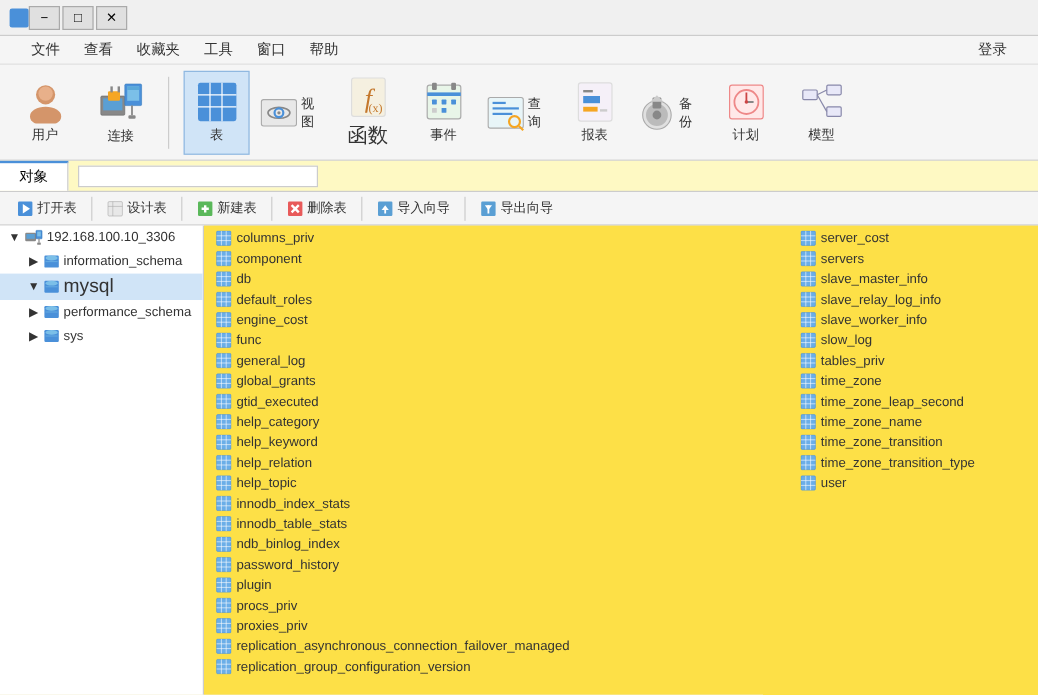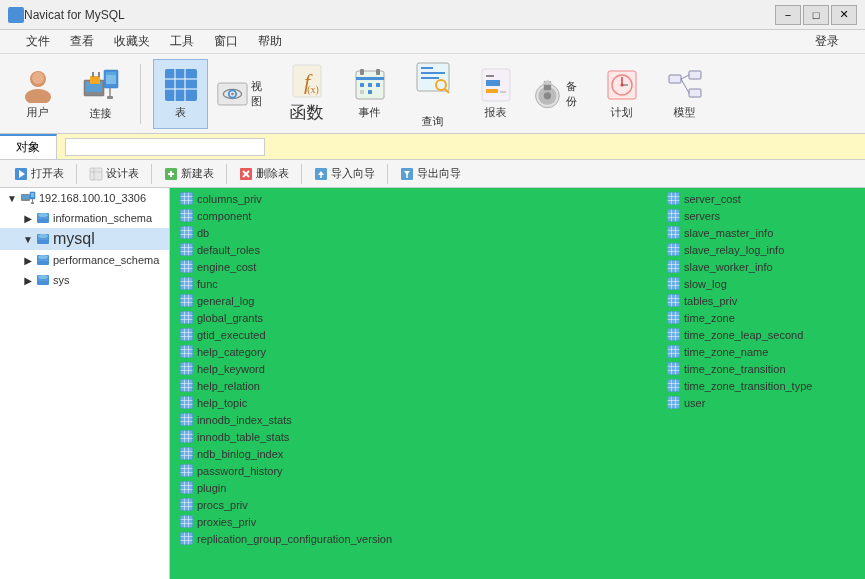--- a/index.html
+++ b/index.html
@@ -46,21 +46,20 @@
     ::-webkit-scrollbar-track { background: #f0f0f0; }
     ::-webkit-scrollbar-thumb { background: #b0b0b0; border: 1px solid #888; }
     
     .title-bar-icon-img { width: 16px; height: 16px; background: #4a90d9; border-radius: 2px; display: inline-block; }
   </style>
 </head>
 <body>
 
 <div class="title-bar">
   <div class="title-bar-icon-img"></div>
-  <span class="title-bar-text">Navicat for MySQL</span>
   <div class="title-bar-controls">
     <div class="title-bar-btn">−</div>
     <div class="title-bar-btn">□</div>
     <div class="title-bar-btn">✕</div>
   </div>
 </div>
 
 <div class="menu-bar">
   <div class="menu-item">文件</div>
   <div class="menu-item">查看</div>
@@ -136,21 +135,21 @@
       <rect x="4" y="10" width="28" height="3" fill="#4a90d9"></rect>
       <rect x="8" y="16" width="4" height="4" rx="0.5" fill="#4a90d9"></rect>
       <rect x="16" y="16" width="4" height="4" rx="0.5" fill="#4a90d9"></rect>
       <rect x="24" y="16" width="4" height="4" rx="0.5" fill="#4a90d9"></rect>
       <rect x="8" y="23" width="4" height="4" rx="0.5" fill="#ccc"></rect>
       <rect x="16" y="23" width="4" height="4" rx="0.5" fill="#4a90d9"></rect>
     </svg>
     <span style="font-size:11px;color:#333;">事件</span>
   </div>
 
-  <div style="display:flex;flex-direction:column;align-items:center;width:55px;height:70px;justify-content:space-between;cursor:pointer;gap:2px;">
+  <div style="display:flex;flex-direction:row;align-items:center;width:55px;height:70px;justify-content:space-between;cursor:pointer;gap:2px;">
     <svg width="36" height="36" viewBox="0 0 36 36">
       <rect x="2" y="4" width="32" height="28" rx="2" fill="#e8f5f8" stroke="#aaa" stroke-width="1"></rect>
       <rect x="6" y="8" width="12" height="2" fill="#4a90d9"></rect>
       <rect x="6" y="13" width="24" height="2" fill="#4a90d9"></rect>
       <rect x="6" y="18" width="18" height="2" fill="#4a90d9"></rect>
       <circle cx="26" cy="26" r="5" fill="none" stroke="#f5a623" stroke-width="2"></circle>
       <line x1="30" y1="30" x2="34" y2="34" stroke="#f5a623" stroke-width="2"></line>
     </svg>
     <span style="font-size:11px;color:#333;">查询</span>
   </div>
@@ -313,21 +312,21 @@
       <span class="tree-expand">▶</span>
       <svg width="14" height="14" viewBox="0 0 14 14" style="margin-right:3px;">
         <rect x="1" y="2" width="12" height="10" rx="1" fill="#4a90d9"></rect>
         <ellipse cx="7" cy="4" rx="5" ry="2" fill="#7bbfe8"></ellipse>
         <line x1="2" y1="7" x2="12" y2="7" stroke="#7bbfe8" stroke-width="0.5"></line>
       </svg>
       <span style="font-size:11px;">sys</span>
     </div>
   </div>
 
-  <div style="flex:1;background:#22c55e;overflow:auto;display:flex;padding:2px 4px;text-align:center;">
+  <div style="flex:1;background:#fde047;overflow:auto;display:flex;padding:2px 4px;text-align:center;">
 
     <div style="flex:1;display:flex;flex-direction:column;">
       <div class="table-entry">
         <svg width="13" height="13" viewBox="0 0 13 13" style="margin-right:4px;flex-shrink:0;">
             <rect x="0.5" y="0.5" width="12" height="12" rx="1" fill="#6baee8" stroke="#4a90d9" stroke-width="0.5"></rect>
             <line x1="0.5" y1="4.5" x2="12.5" y2="4.5" stroke="#fff" stroke-width="0.5"></line>
             <line x1="0.5" y1="8.5" x2="12.5" y2="8.5" stroke="#fff" stroke-width="0.5"></line>
             <line x1="4.5" y1="0.5" x2="4.5" y2="12.5" stroke="#fff" stroke-width="0.5"></line>
             <line x1="8.5" y1="0.5" x2="8.5" y2="12.5" stroke="#fff" stroke-width="0.5"></line>
           </svg>
@@ -524,20 +523,30 @@
         <span>proxies_priv</span>
       </div>
       <div class="table-entry">
         <svg width="13" height="13" viewBox="0 0 13 13" style="margin-right:4px;flex-shrink:0;">
             <rect x="0.5" y="0.5" width="12" height="12" rx="1" fill="#6baee8" stroke="#4a90d9" stroke-width="0.5"></rect>
             <line x1="0.5" y1="4.5" x2="12.5" y2="4.5" stroke="#fff" stroke-width="0.5"></line>
             <line x1="0.5" y1="8.5" x2="12.5" y2="8.5" stroke="#fff" stroke-width="0.5"></line>
             <line x1="4.5" y1="0.5" x2="4.5" y2="12.5" stroke="#fff" stroke-width="0.5"></line>
             <line x1="8.5" y1="0.5" x2="8.5" y2="12.5" stroke="#fff" stroke-width="0.5"></line>
           </svg>
+        <span>replication_asynchronous_connection_failover_managed</span>
+      </div>
+      <div class="table-entry">
+        <svg width="13" height="13" viewBox="0 0 13 13" style="margin-right:4px;flex-shrink:0;">
+            <rect x="0.5" y="0.5" width="12" height="12" rx="1" fill="#6baee8" stroke="#4a90d9" stroke-width="0.5"></rect>
+            <line x1="0.5" y1="4.5" x2="12.5" y2="4.5" stroke="#fff" stroke-width="0.5"></line>
+            <line x1="0.5" y1="8.5" x2="12.5" y2="8.5" stroke="#fff" stroke-width="0.5"></line>
+            <line x1="4.5" y1="0.5" x2="4.5" y2="12.5" stroke="#fff" stroke-width="0.5"></line>
+            <line x1="8.5" y1="0.5" x2="8.5" y2="12.5" stroke="#fff" stroke-width="0.5"></line>
+          </svg>
         <span>replication_group_configuration_version</span>
       </div>
 
     </div>
 
     <div style="min-width:200px;display:flex;flex-direction:column;">
       <div class="table-entry">
         <svg width="13" height="13" viewBox="0 0 13 13" style="margin-right:4px;flex-shrink:0;">
             <rect x="0.5" y="0.5" width="12" height="12" rx="1" fill="#6baee8" stroke="#4a90d9" stroke-width="0.5"></rect>
             <line x1="0.5" y1="4.5" x2="12.5" y2="4.5" stroke="#fff" stroke-width="0.5"></line>

